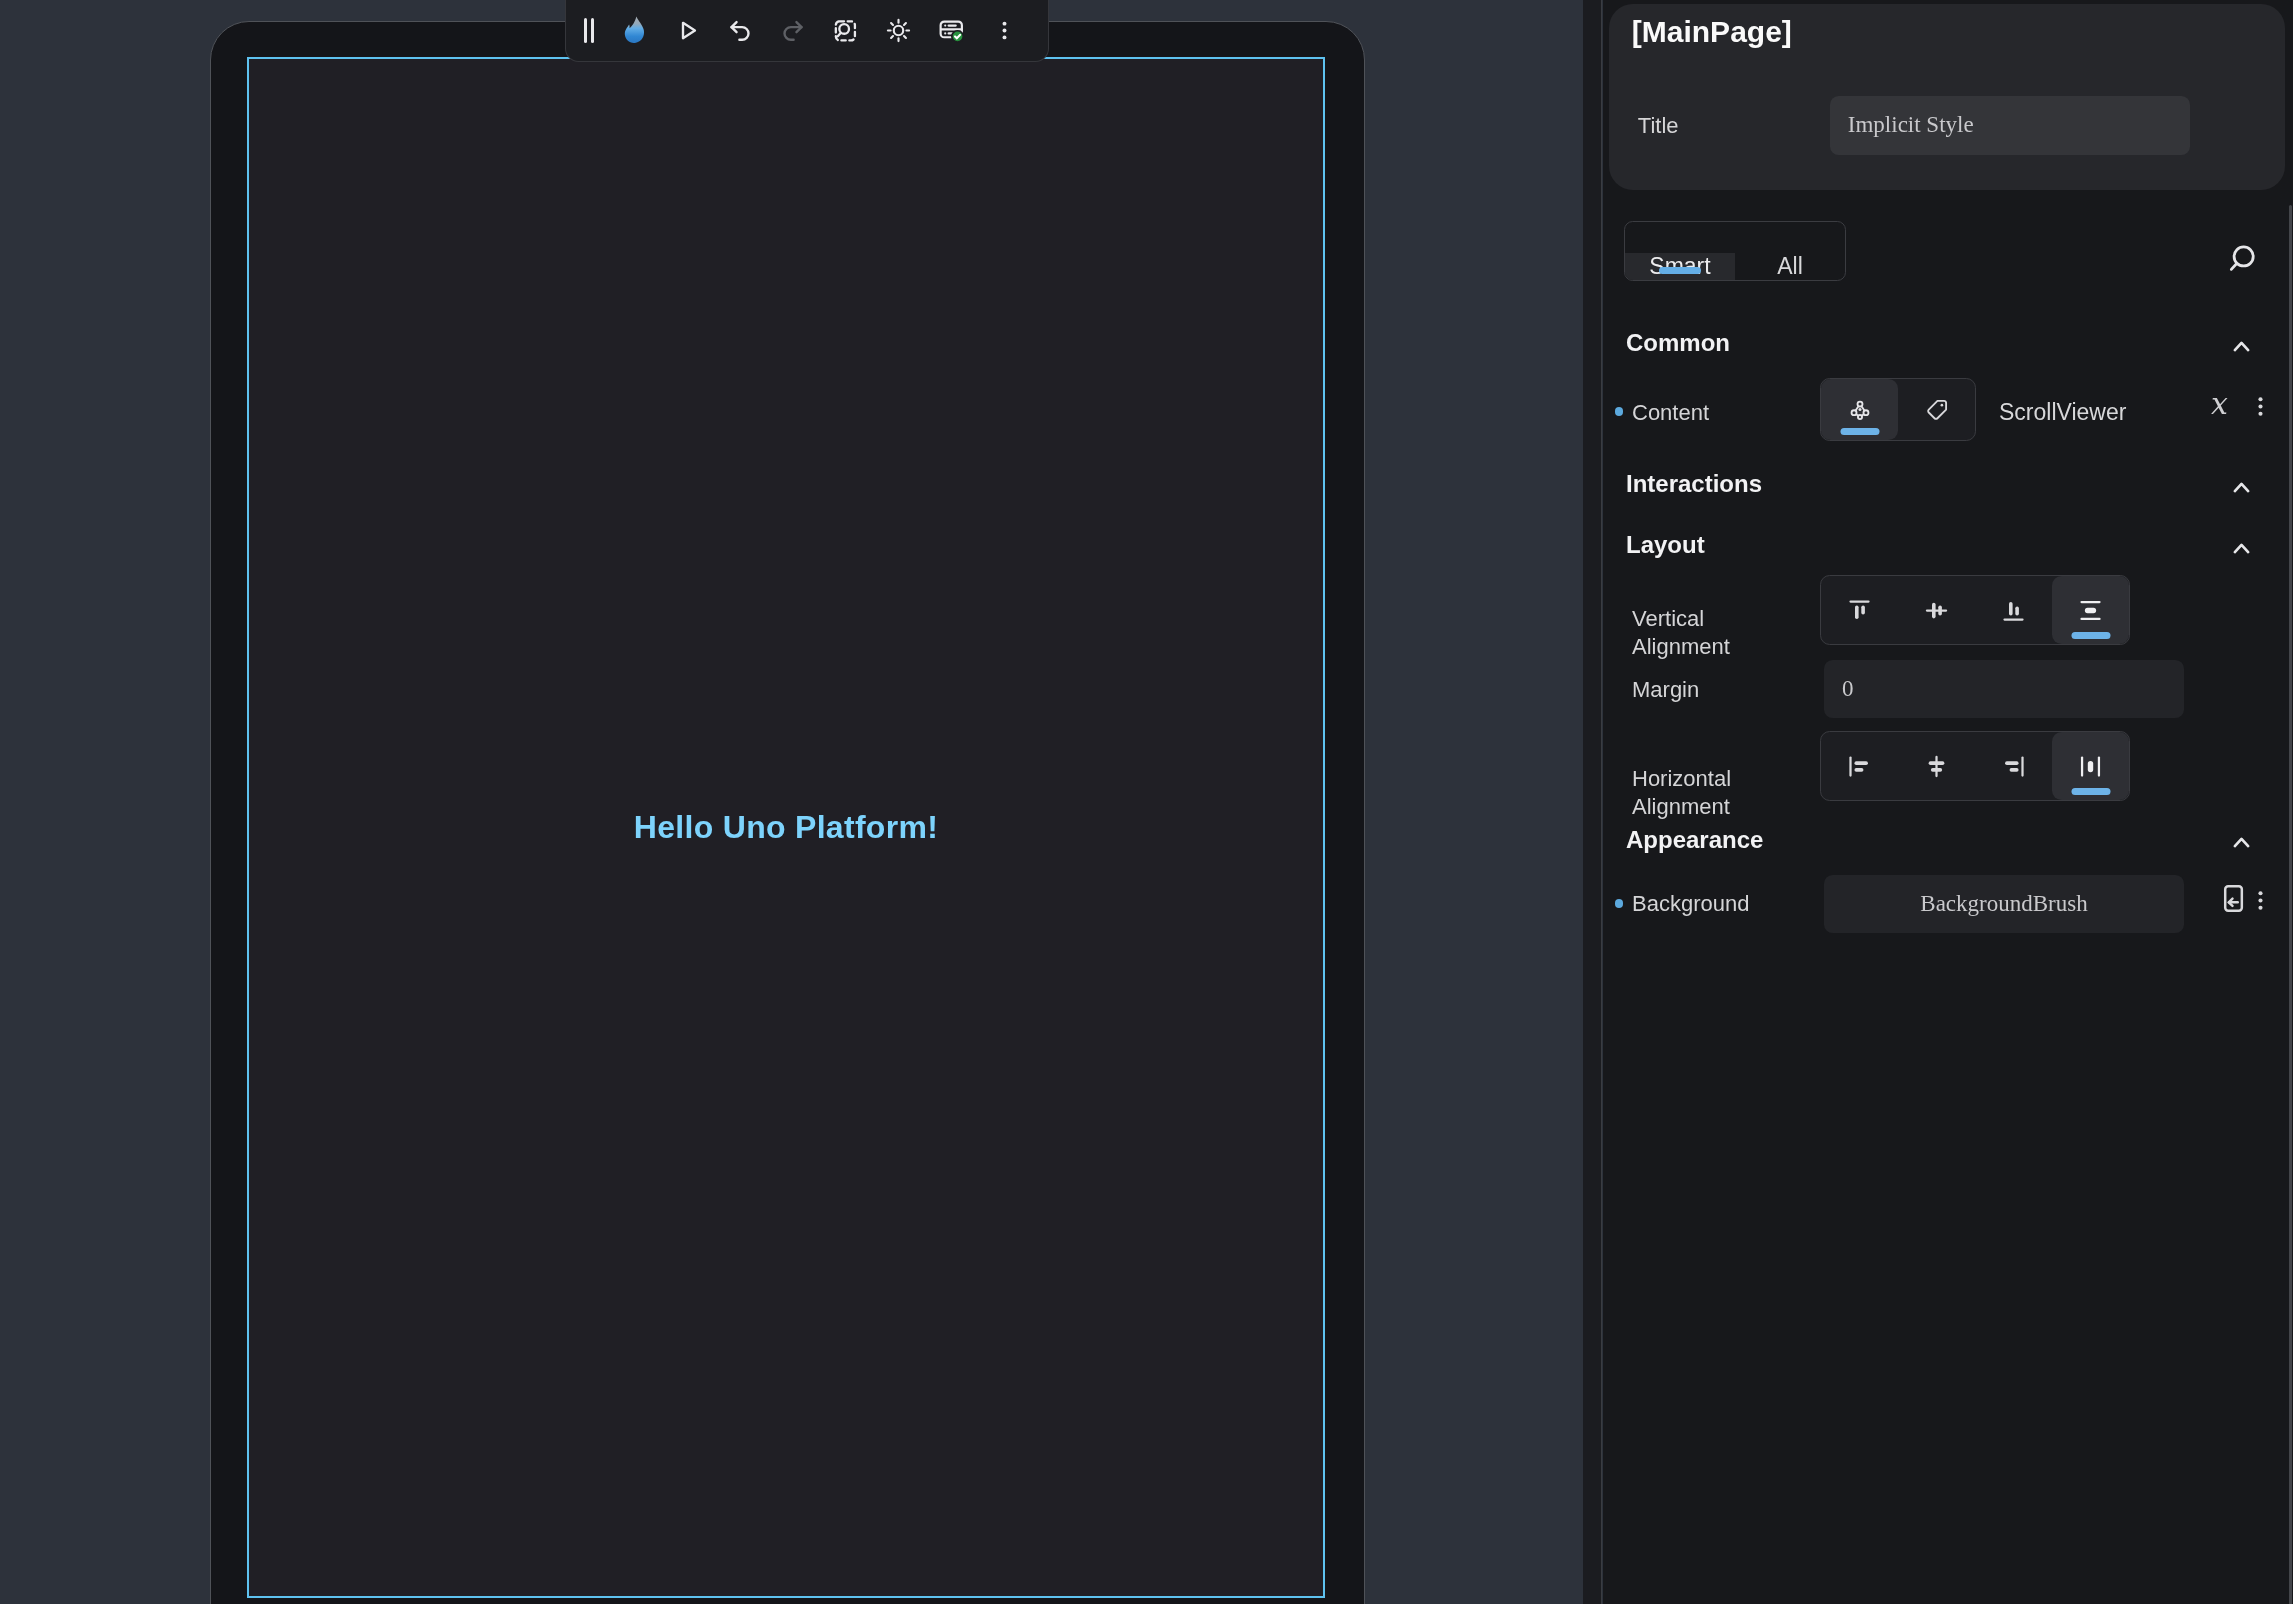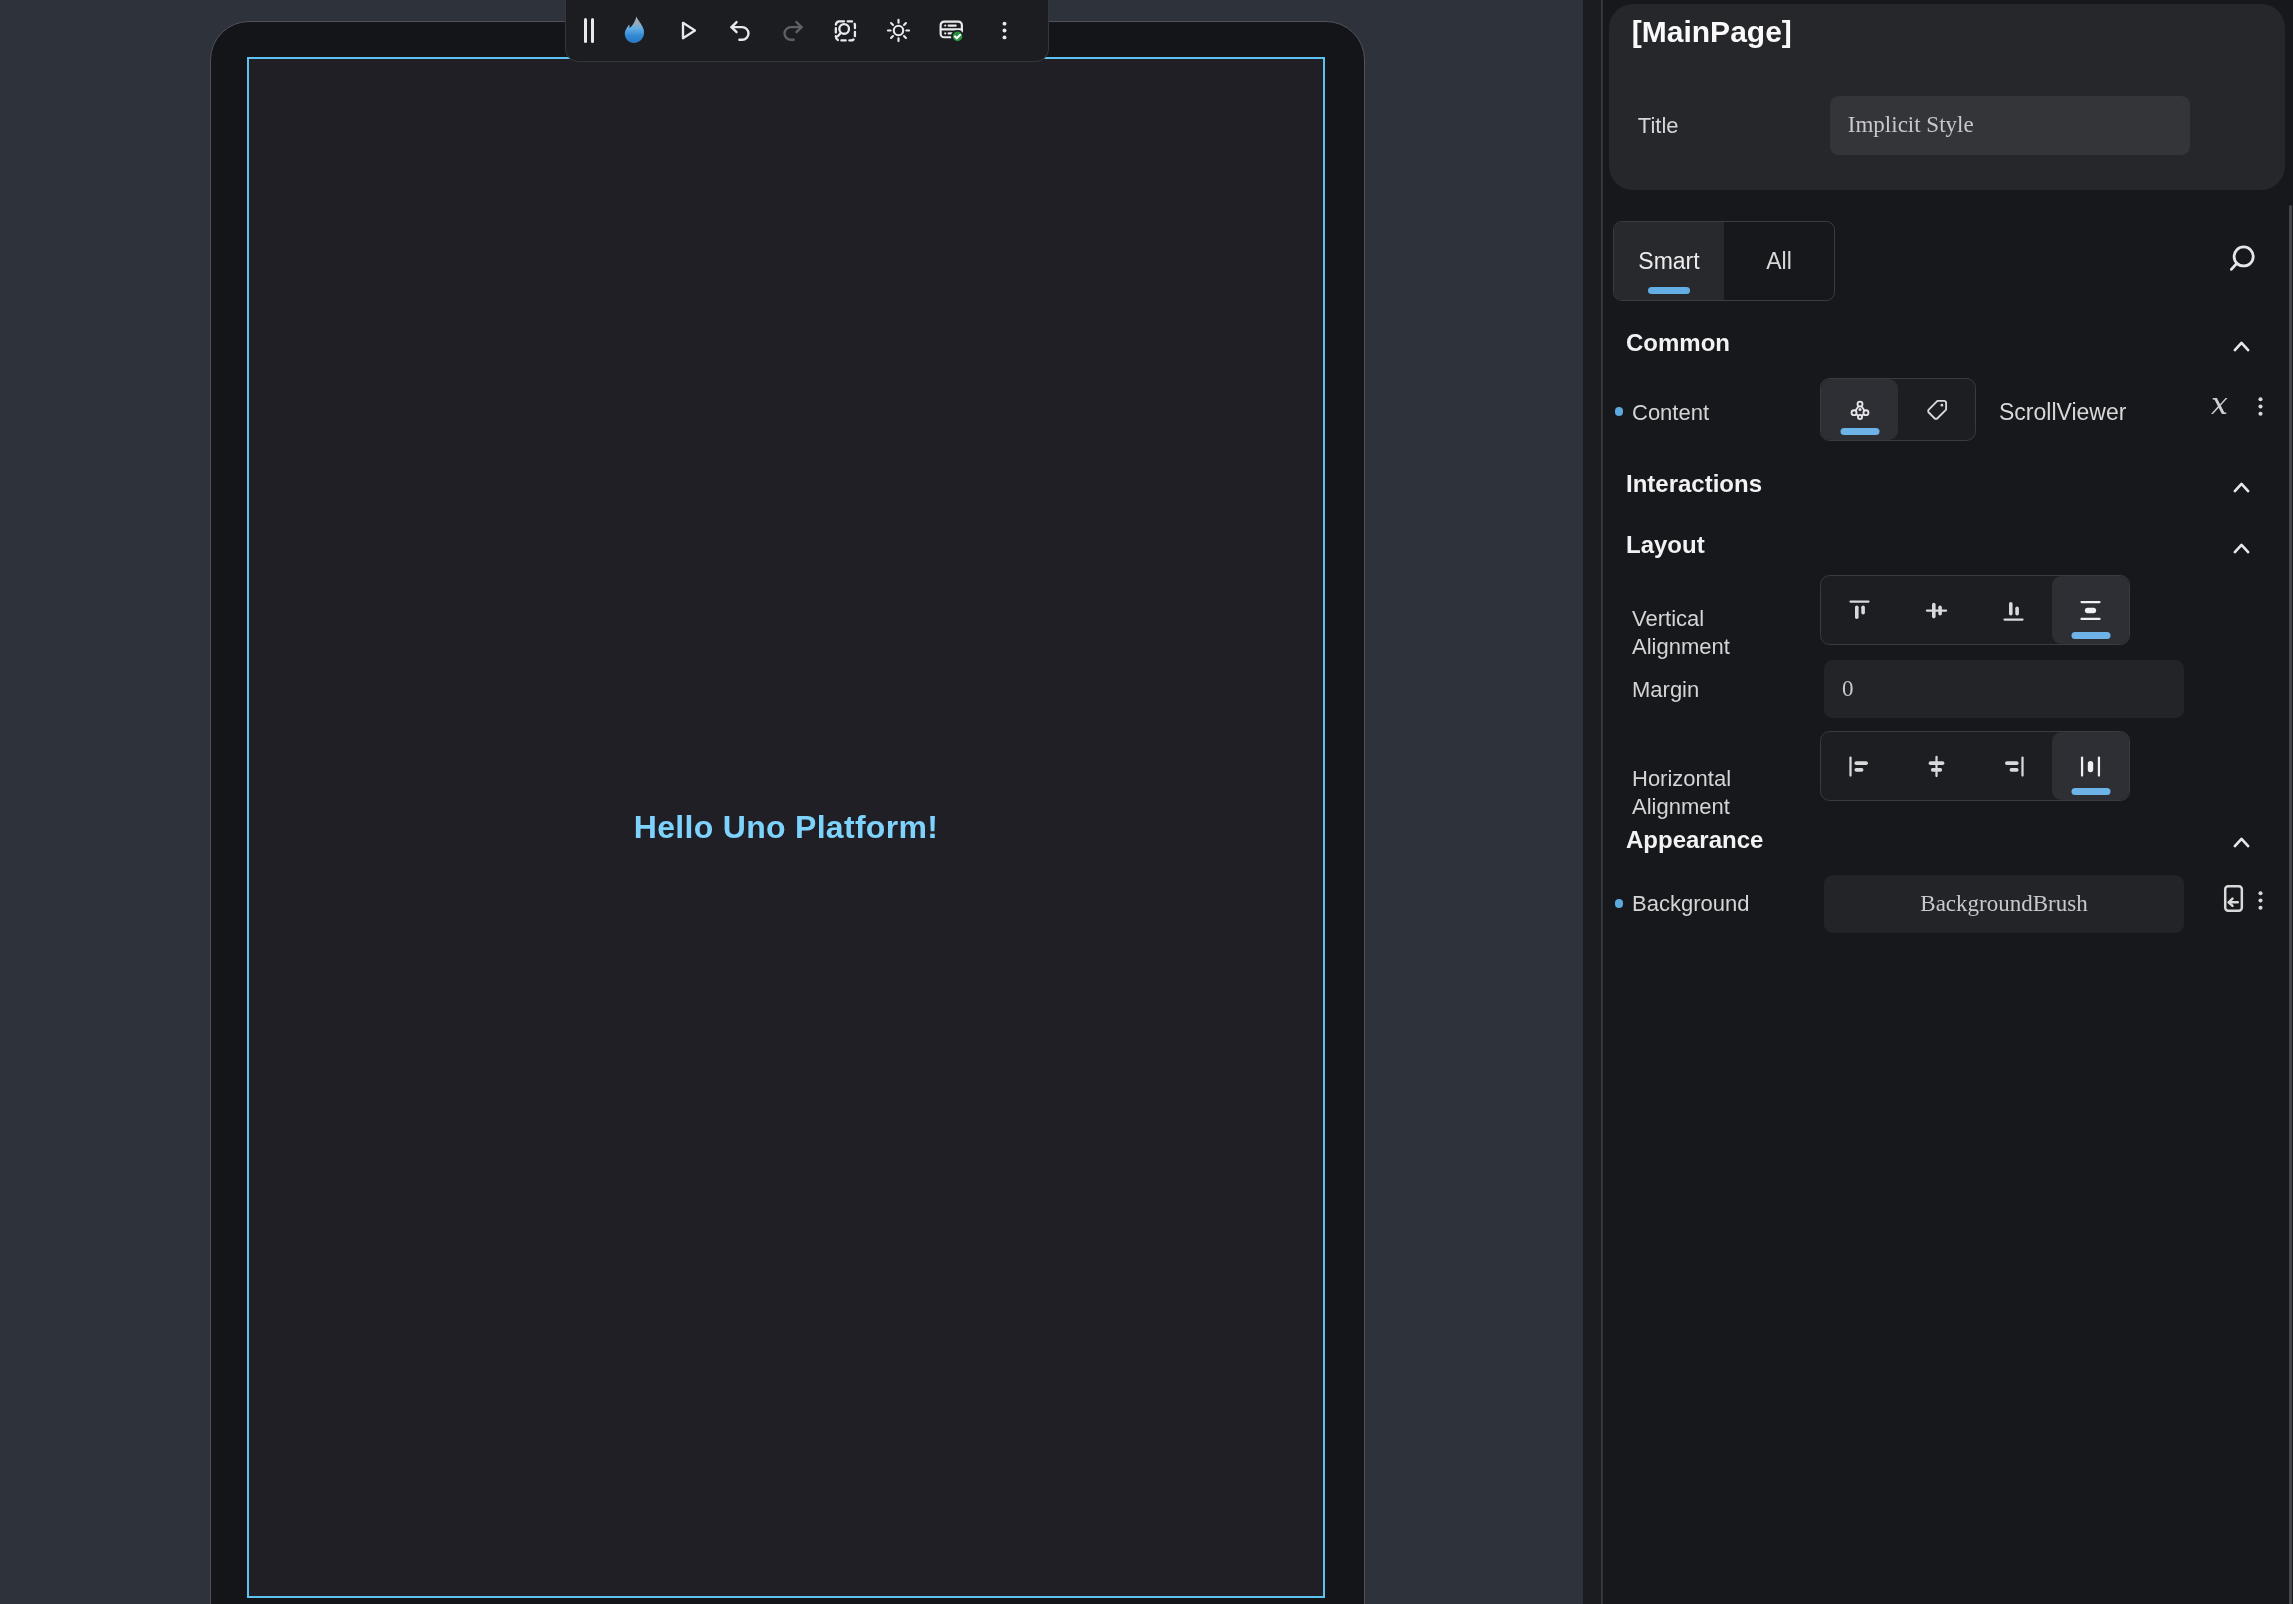--- a/index.html
+++ b/index.html
@@ -34,22 +34,22 @@
   
   .props-panel { position:absolute; left:1603px; top:0; width:690px; height:1605px; background:#17181b; z-index:4; }
   .panel-card { position:absolute; left:5.8px; top:3.9px; width:676px; height:186px; background:#26272b; border-radius:24px; }
   .mainpage-title { position:absolute; left:23px; top:11.6px; font-size:30px; font-weight:700; color:#fafafa; }
   .prop-label { font-size:22px; color:#d5d5d7; }
   .style-label { position:absolute; left:29px; top:109px; }
   .field { background:#232428; border:none; outline:none; border-radius:8.7px; color:#c9c9cc;
            font-size:23px; padding:0 18px; font-family:Liberation Serif, serif; }
   .style-field { position:absolute; left:221px; top:92px; width:360px; height:59px; background:#343539; }
 
-  .tab-group { position:absolute; left:10px; top:221px; width:222px; height:80px;
-               border:1px solid #3b3c41; border-radius:8.7px; display:flex; overflow:hidden; }
+  .tab-group { position:absolute; left:21px; top:221px; width:222px; height:60px;
+               border:1px solid #3b3c41; border-radius:8.7px; display:flex; overflow:hidden;align-items:flex-end; }
   .tab { flex:1; position:relative; display:flex; align-items:center; justify-content:center;
          font-size:23px; color:#d8d8da; }
   .tab.selected { background:#28292d; color:#ececee; }
   .tab-underline { position:absolute; bottom:5.8px; left:50%; transform:translateX(-50%);
                    width:42px; height:6.8px; border-radius:3.9px; background:#64aee6; }
 
   .panel-search { position:absolute; left:620px; top:241px; width:37px; height:37px; display:flex; }
 
   .section-hdr { position:absolute; left:23px; font-size:24px; font-weight:700; color:#f2f2f4; }
   .hdr-chevron { position:absolute; left:624px; width:29px; height:29px; display:flex; }

